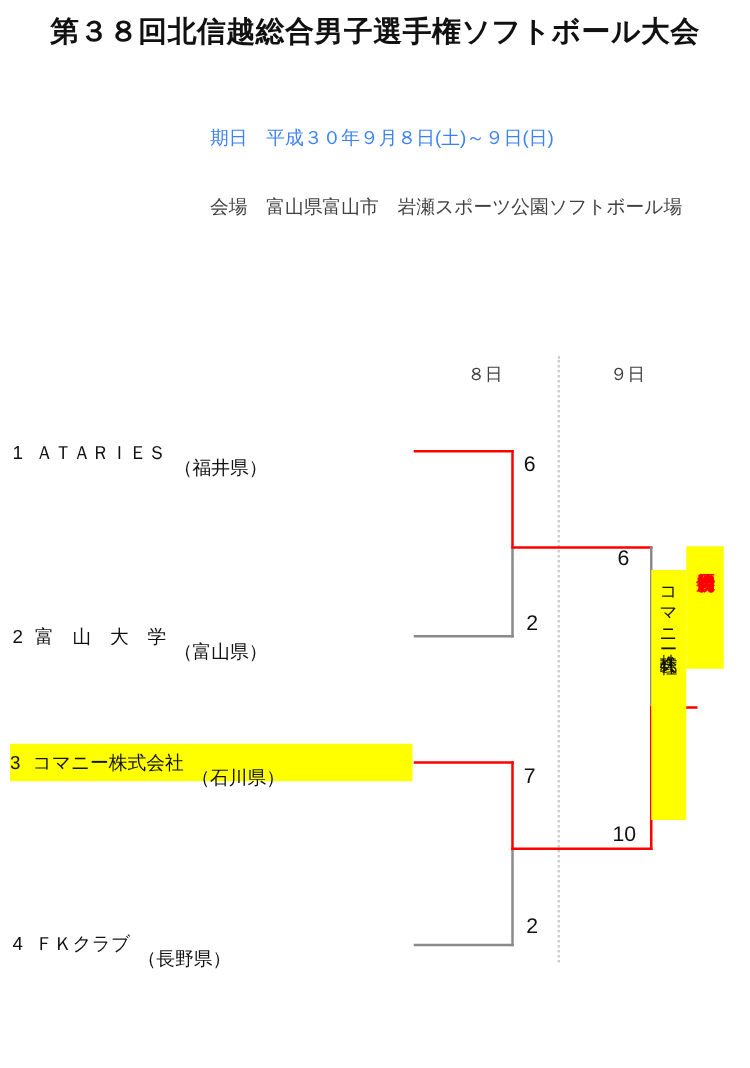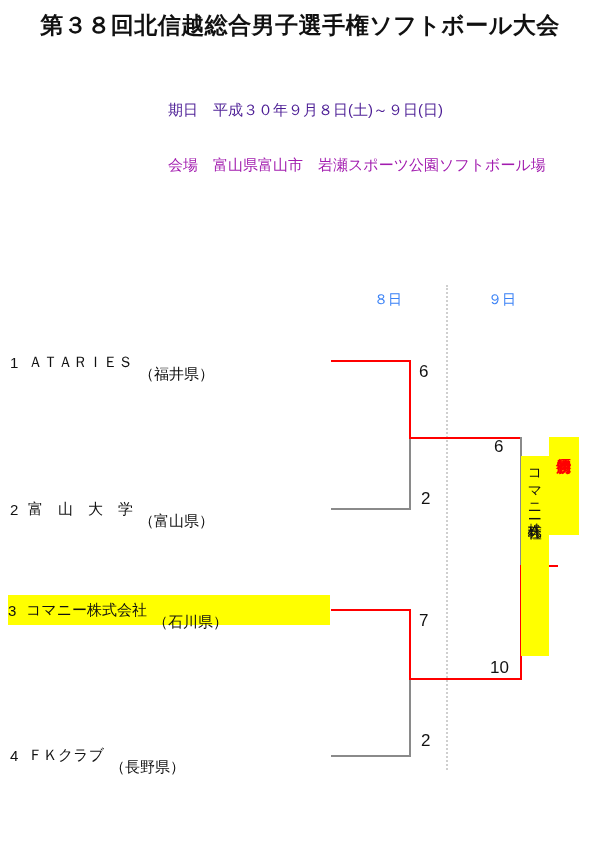--- a/index.html
+++ b/index.html
@@ -27,37 +27,37 @@
     font-weight: bold;
     letter-spacing: 0.5px;
     color: #111111;
     white-space: nowrap;
   }
   #event-date {
     position: absolute;
     left: 168px;
     top: 101px;
     font-size: 15px;
-    color: #4c1d95;
+    color: #3b82f6;
     white-space: nowrap;
   }
   #event-venue {
     position: absolute;
     left: 168px;
     top: 156px;
     font-size: 15px;
-    color: #a21caf;
+    color: #404040;
     white-space: nowrap;
   }
 
   
   .day-header {
     position: absolute;
     font-size: 14px;
-    color: #3b82f6;
+    color: #404040;
     white-space: nowrap;
   }
   #day-header-0 { left: 374px; top: 291px; }
   #day-header-1 { left: 488px; top: 291px; }
 
   
   #day-divider {
     position: absolute;
     left: 446px;
     top: 285px;

